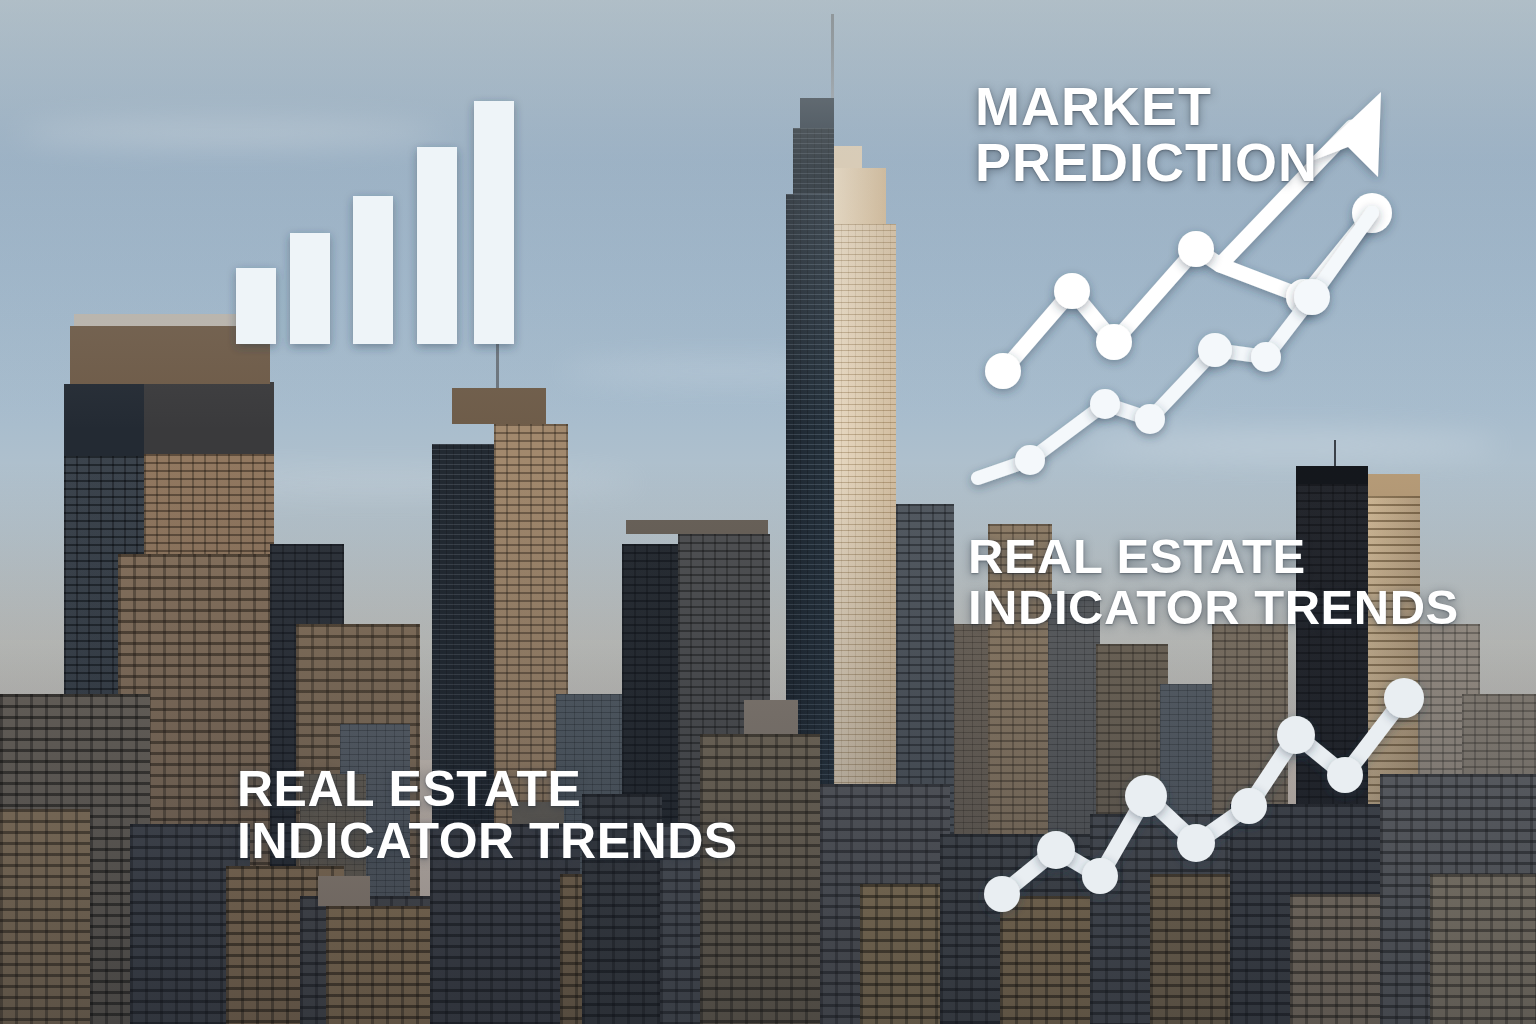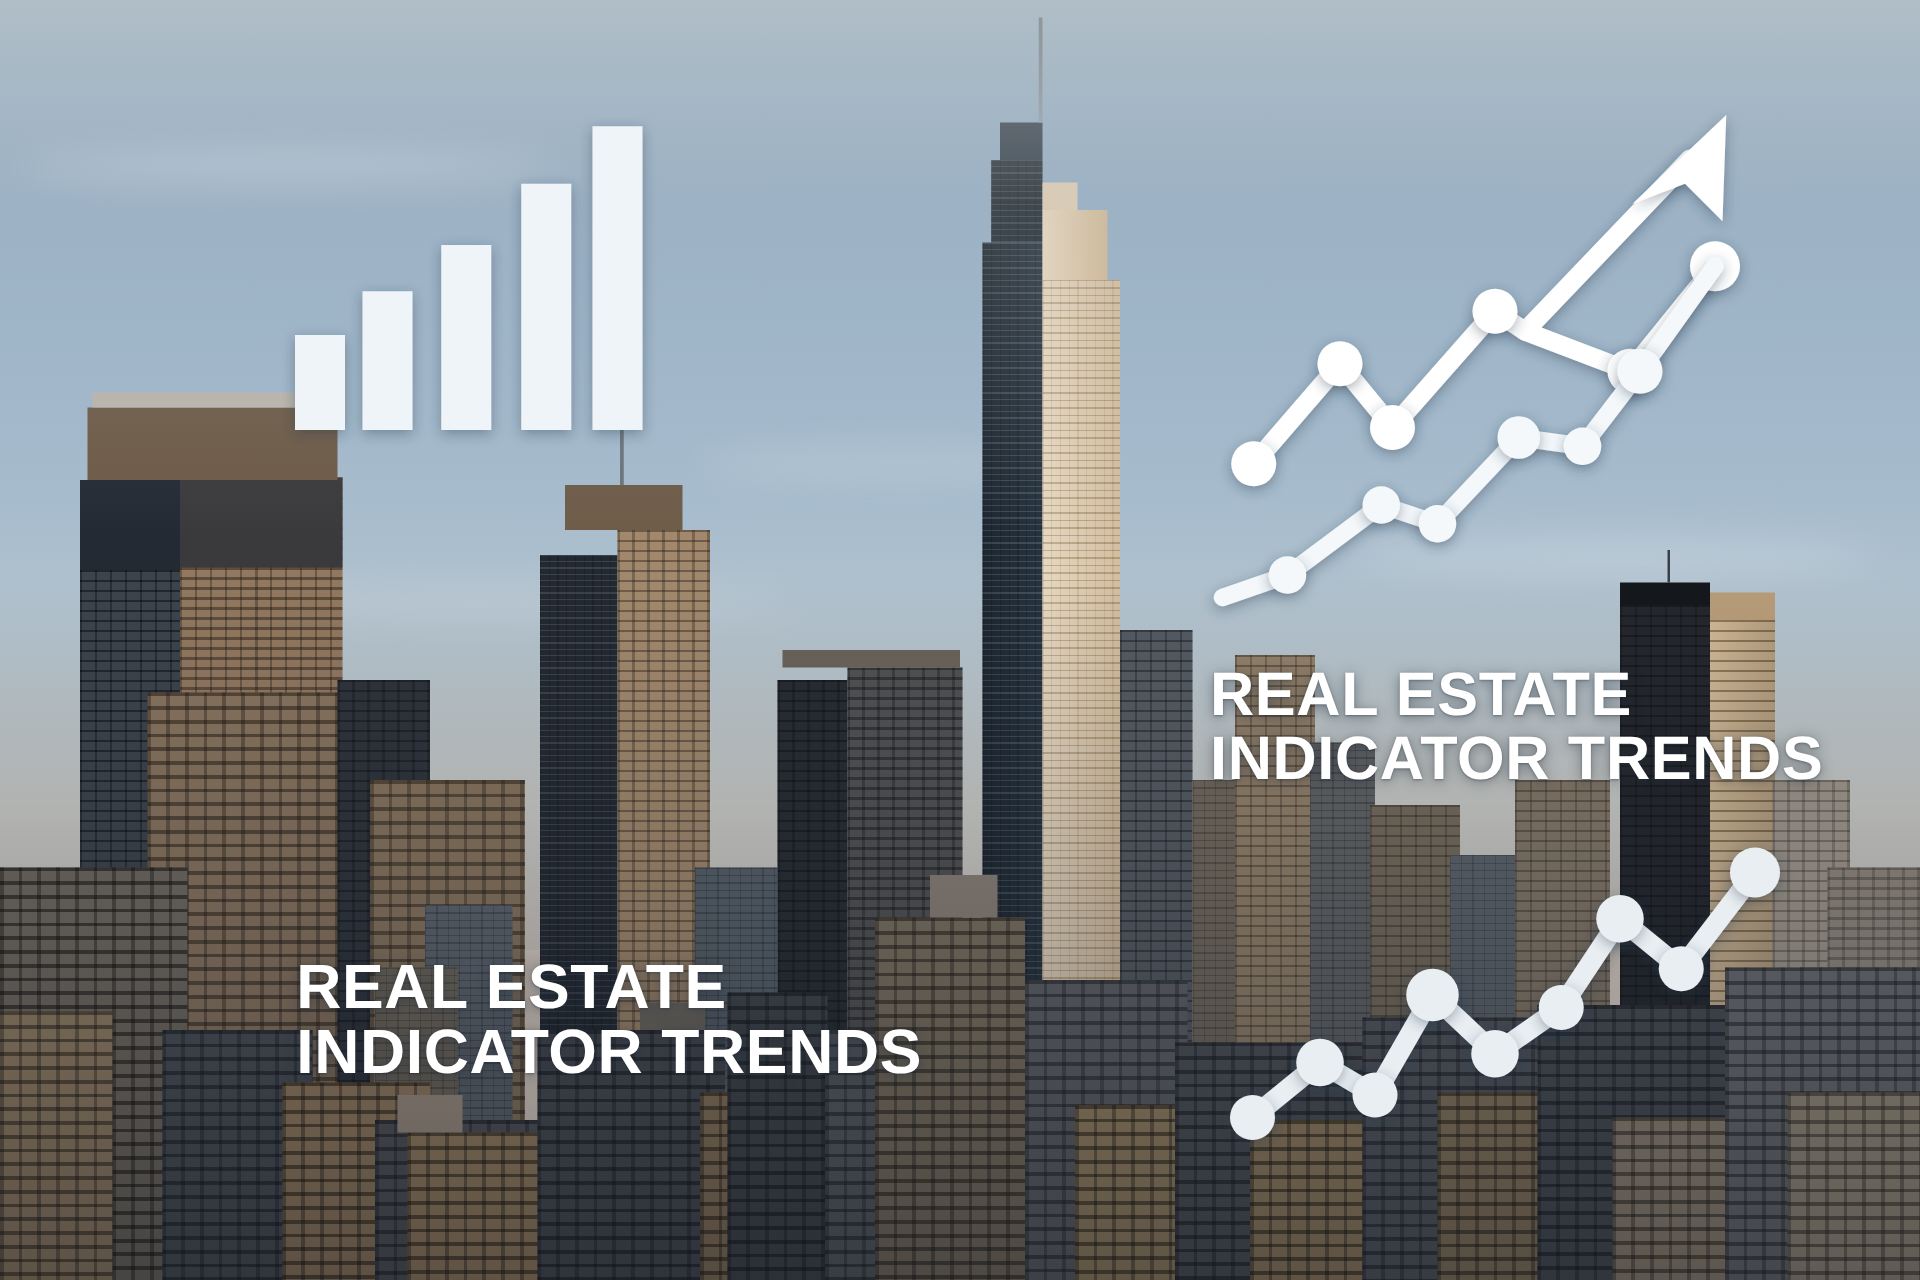--- a/index.html
+++ b/index.html
@@ -311,18 +311,20 @@
       <circle cx="1100" cy="876" r="18"></circle>
       <circle cx="1146" cy="796" r="21"></circle>
       <circle cx="1196" cy="843" r="19"></circle>
       <circle cx="1249" cy="806" r="18"></circle>
       <circle cx="1296" cy="735" r="19"></circle>
       <circle cx="1345" cy="775" r="18"></circle>
       <circle cx="1404" cy="698" r="20"></circle>
     </g>
   </svg>
 
+  <div class="ttl" id="t-market">MARKET
+PREDICTION</div>
   <div class="ttl" id="t-rightTrend">REAL ESTATE
 INDICATOR TRENDS</div>
   <div class="ttl" id="t-leftTrend">REAL ESTATE
 INDICATOR TRENDS</div>
 
 </div>
 
 </body></html>

